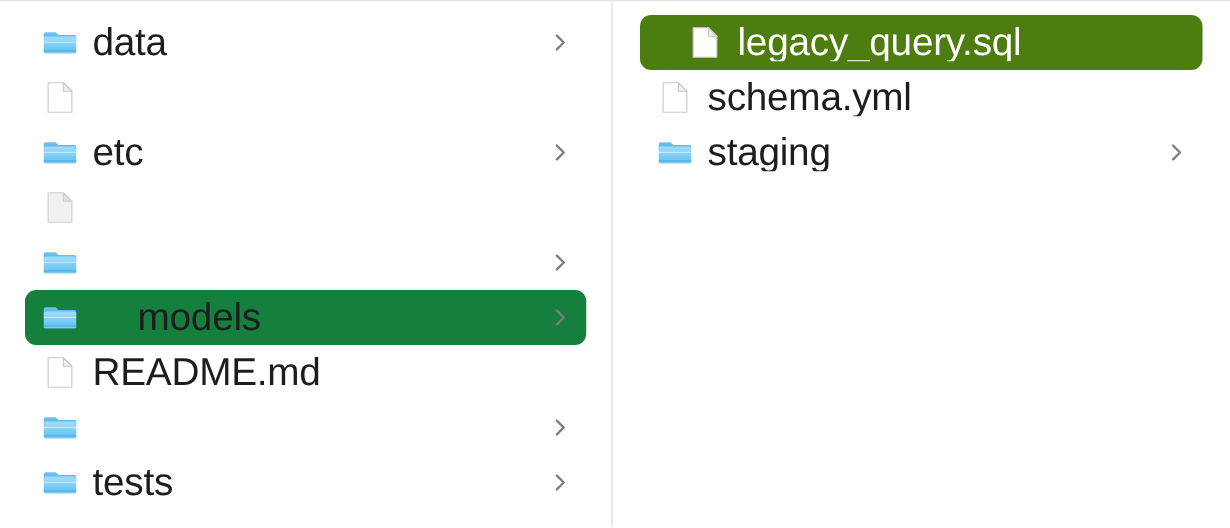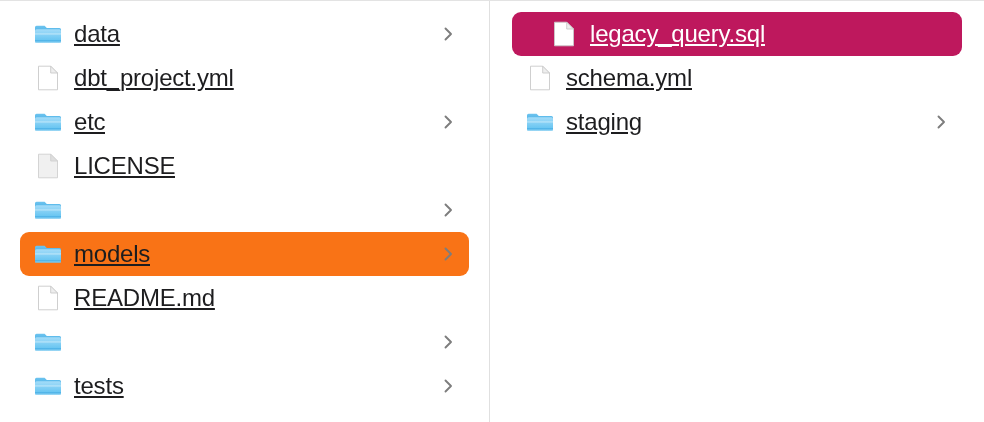--- a/index.html
+++ b/index.html
@@ -52,47 +52,47 @@
     padding-left: 13px;
     padding-right: 14px;
     cursor: default;
     user-select: none;
   }
   #column-2 .row {
     margin-left: 21px;
     margin-right: 22px;
   }
   .row.selected-inactive {
-    background: #f97316;
+    background: #15803d;
+    gap: 36px;
   }
   .row.selected-active {
-    background: #be185d;
+    background: #4d7c0f;
     padding-left: 37px;
   }
 
   
   .icon {
     flex: 0 0 auto;
     width: 30px;
     height: 30px;
     position: relative;
     margin-right: 11px;
   }
   .icon svg { display: block; width: 30px; height: 30px; }
 
   
   .label {
-    font-size: 24px;
+    font-size: 31px;
     line-height: 30px;
     color: #1d1d1f;
     letter-spacing: -0.2px;
     white-space: nowrap;
     overflow: hidden;
     text-overflow: ellipsis;
-    text-decoration: underline;
   }
   .row.selected-active .label { color: #ffffff; }
 
   
   .chevron {
     margin-left: auto;
     flex: 0 0 auto;
     width: 13px;
     height: 20px;
     position: relative;
@@ -135,21 +135,20 @@
             </svg>
           </span>
         </div>
         <div class="row">
           <span class="icon">
             <svg viewBox="0 0 30 30" xmlns="http://www.w3.org/2000/svg">
               <path d="M5.5 3.2h12.2L24.5 10v16.8H5.5z" fill="#ffffff" stroke="#c9c9c9" stroke-width="0.9" stroke-linejoin="round"></path>
               <path d="M17.7 3.2L24.5 10h-6.8z" fill="#eeeeee" stroke="#c9c9c9" stroke-width="0.9" stroke-linejoin="round"></path>
             </svg>
           </span>
-          <span class="label">dbt_project.yml</span>
           <span class="chevron chevron-hidden">
             <svg width="13" height="20" viewBox="0 0 13 20" xmlns="http://www.w3.org/2000/svg">
               <path d="M3.5 4.5L9 10l-5.5 5.5" fill="none" stroke="#7d7d7d" stroke-width="1.9" stroke-linecap="round" stroke-linejoin="round"></path>
             </svg>
           </span>
         </div>
         <div class="row">
           <span class="icon">
             <svg viewBox="0 0 30 30" xmlns="http://www.w3.org/2000/svg">
               <defs>
@@ -177,21 +176,20 @@
             </svg>
           </span>
         </div>
         <div class="row">
           <span class="icon">
             <svg viewBox="0 0 30 30" xmlns="http://www.w3.org/2000/svg">
               <path d="M5.5 3.2h12.2L24.5 10v16.8H5.5z" fill="#f0f0f0" stroke="#cfcfcf" stroke-width="0.9" stroke-linejoin="round"></path>
               <path d="M17.7 3.2L24.5 10h-6.8z" fill="#dedede" stroke="#cfcfcf" stroke-width="0.9" stroke-linejoin="round"></path>
             </svg>
           </span>
-          <span class="label">LICENSE</span>
           <span class="chevron chevron-hidden">
             <svg width="13" height="20" viewBox="0 0 13 20" xmlns="http://www.w3.org/2000/svg">
               <path d="M3.5 4.5L9 10l-5.5 5.5" fill="none" stroke="#7d7d7d" stroke-width="1.9" stroke-linecap="round" stroke-linejoin="round"></path>
             </svg>
           </span>
         </div>
         <div class="row">
           <span class="icon">
             <svg viewBox="0 0 30 30" xmlns="http://www.w3.org/2000/svg">
               <defs>

